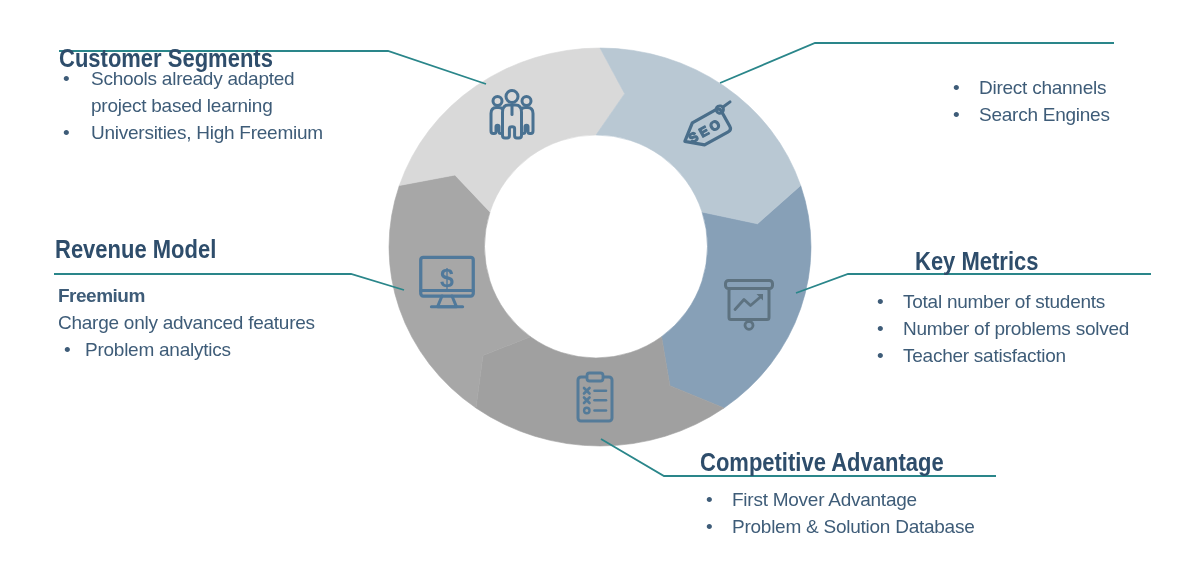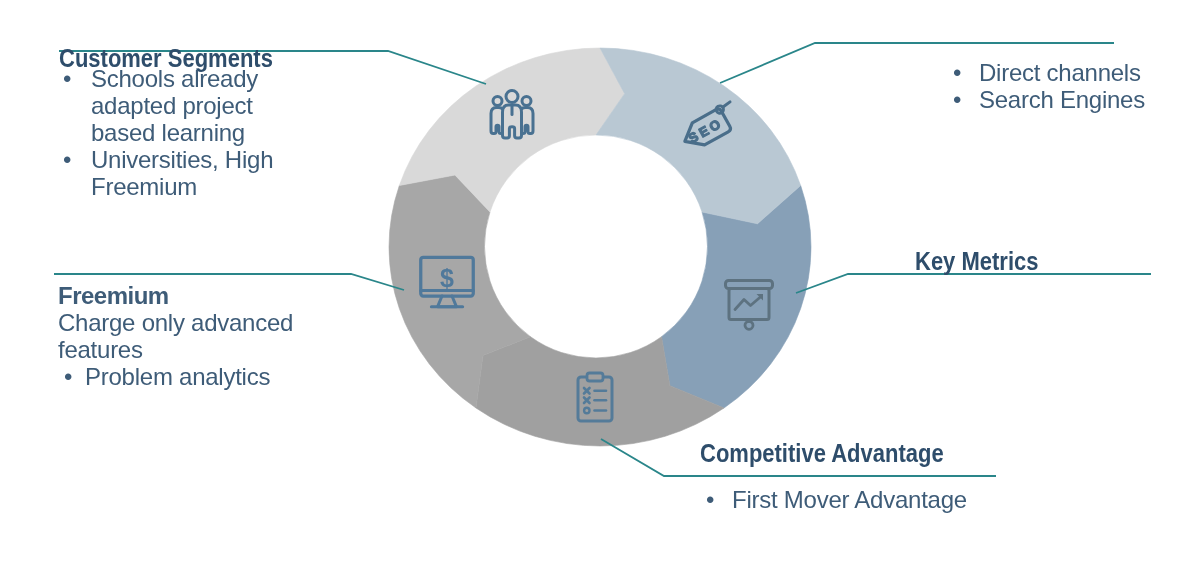--- a/index.html
+++ b/index.html
@@ -5,40 +5,40 @@
   html,body{margin:0;padding:0;background:#ffffff;}
   body{width:1200px;height:562px;overflow:hidden;position:relative;
        font-family:"Liberation Sans",sans-serif;}
   .stage{position:absolute;inset:0;width:1200px;height:562px;}
   svg.diagram{position:absolute;left:0;top:0;}
   .callout{position:absolute;}
   .callout h2{
     margin:0;font-size:26px;line-height:26px;font-weight:bold;color:#2e4d6b;
     white-space:nowrap;transform:scaleX(0.846);transform-origin:left top;
   }
-  .body-text{font-size:24px;line-height:27px;color:#3e5c78;letter-spacing:-0.25px;}
+  .body-text{font-size:19px;line-height:27px;color:#3e5c78;letter-spacing:-0.25px;}
   ul.bullets{list-style:none;margin:0;padding:0;}
   ul.bullets li{position:relative;}
   ul.bullets li::before{content:"\2022";position:absolute;left:0;top:0;}
   .cs-list{position:absolute;left:63px;top:65px;width:260px;}
   .cs-list li{padding-left:28px;}
-  .ch-list{position:absolute;left:953px;top:59px;width:230px;}
+  .ch-list{position:absolute;left:953px;top:74px;width:230px;}
   .ch-list li{padding-left:26px;}
   .km-list{position:absolute;left:877px;top:288px;width:280px;}
   .km-list li{padding-left:26px;}
   .ca-list{position:absolute;left:706px;top:486px;width:290px;}
   .ca-list li{padding-left:26px;}
   .rm-block{position:absolute;left:58px;top:282px;width:285px;}
   .rm-block .sub-bold{font-weight:bold;letter-spacing:-0.5px;}
   .rm-block ul.bullets{margin-left:6px;}
   .rm-block li{padding-left:21px;}
   .h-cs{left:59px;top:17px;}
   .h-ch{left:950px;top:11px;}
   .h-km{left:871px;top:248px;margin-left:44px;}
-  .h-ca{left:700px;top:440px;}
+  .h-ca{left:700px;top:449px;}
   .h-rm{left:55px;top:236px;}
   .connector{fill:none;stroke:#2a868a;stroke-width:1.8;}
   .seg{stroke-linejoin:round;}
   .icon{fill:none;stroke-linecap:round;stroke-linejoin:round;}
   .icon .bgfill{fill:var(--bg);}
   .icon text{font-family:"Liberation Sans",sans-serif;font-weight:bold;stroke-width:0;}
 </style>
 </head>
 <body>
 
@@ -128,28 +128,37 @@
   </ul>
 
   <ul class="bullets body-text ch-list">
     <li>Direct channels</li>
     <li>Search Engines</li>
   </ul>
 
   <section class="callout h-km" style="position:absolute;">
     <h2>Key Metrics</h2>
   </section>
+  <ul class="bullets body-text km-list">
+    <li>Total number of students</li>
+    <li>Number of problems solved</li>
+    <li>Teacher satisfaction</li>
+  </ul>
 
   <section class="callout h-ca" style="position:absolute;">
     <h2>Competitive Advantage</h2>
   </section>
   <ul class="bullets body-text ca-list">
     <li>First Mover Advantage</li>
+    <li>Problem &amp; Solution Database</li>
   </ul>
 
+  <section class="callout h-rm" style="position:absolute;">
+    <h2>Revenue Model</h2>
+  </section>
   <div class="body-text rm-block">
     <div class="sub-bold">Freemium</div>
     <div>Charge only advanced features</div>
     <ul class="bullets">
       <li>Problem analytics</li>
     </ul>
   </div>
 
 </div>
 

